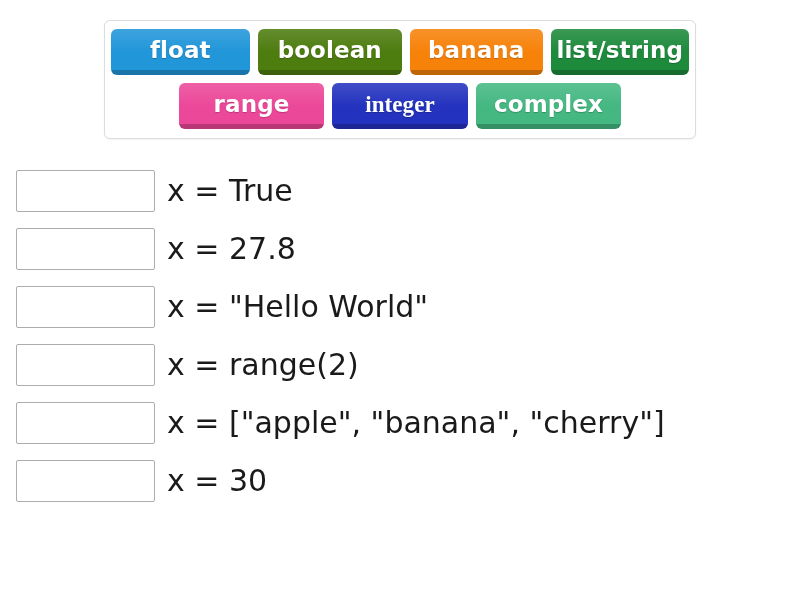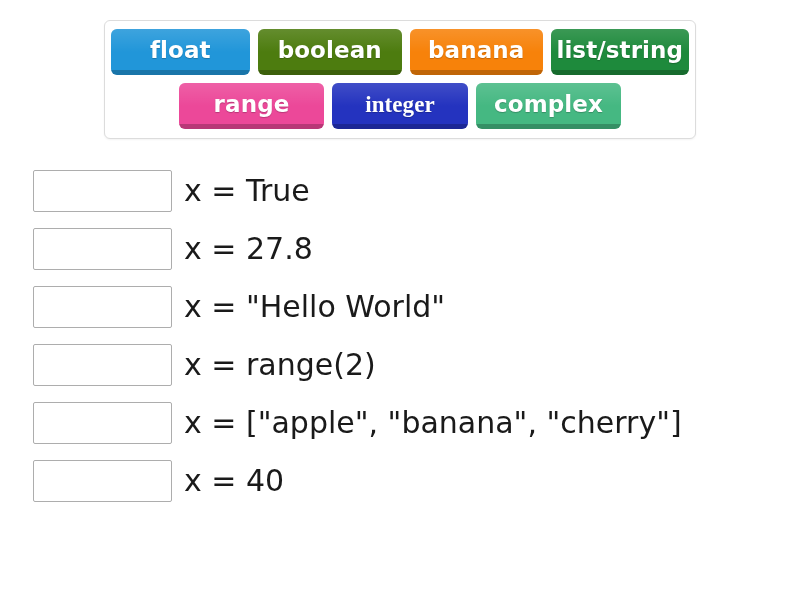--- a/index.html
+++ b/index.html
@@ -79,21 +79,21 @@
     height: 50%;
     background: linear-gradient(rgba(255,255,255,0.13), rgba(255,255,255,0));
     border-top-left-radius: 6px;
     border-top-right-radius: 6px;
     z-index: 1;
   }
 
   
   #answer-list {
     position: absolute;
-    left: 33px;
+    left: 16px;
     top: 170px;
     width: 745px;
   }
   .answer-row {
     display: flex;
     align-items: center;
     height: 42px;
     margin-bottom: 16px;
   }
   .drop-zone {
@@ -160,15 +160,15 @@
     <div class="answer-row">
       <div class="drop-zone"></div>
       <div class="answer-label">x = range(2)</div>
     </div>
     <div class="answer-row">
       <div class="drop-zone"></div>
       <div class="answer-label">x = ["apple", "banana", "cherry"]</div>
     </div>
     <div class="answer-row">
       <div class="drop-zone"></div>
-      <div class="answer-label">x = 40</div>
+      <div class="answer-label">x = 30</div>
     </div>
   </div>
 
 </body></html>

